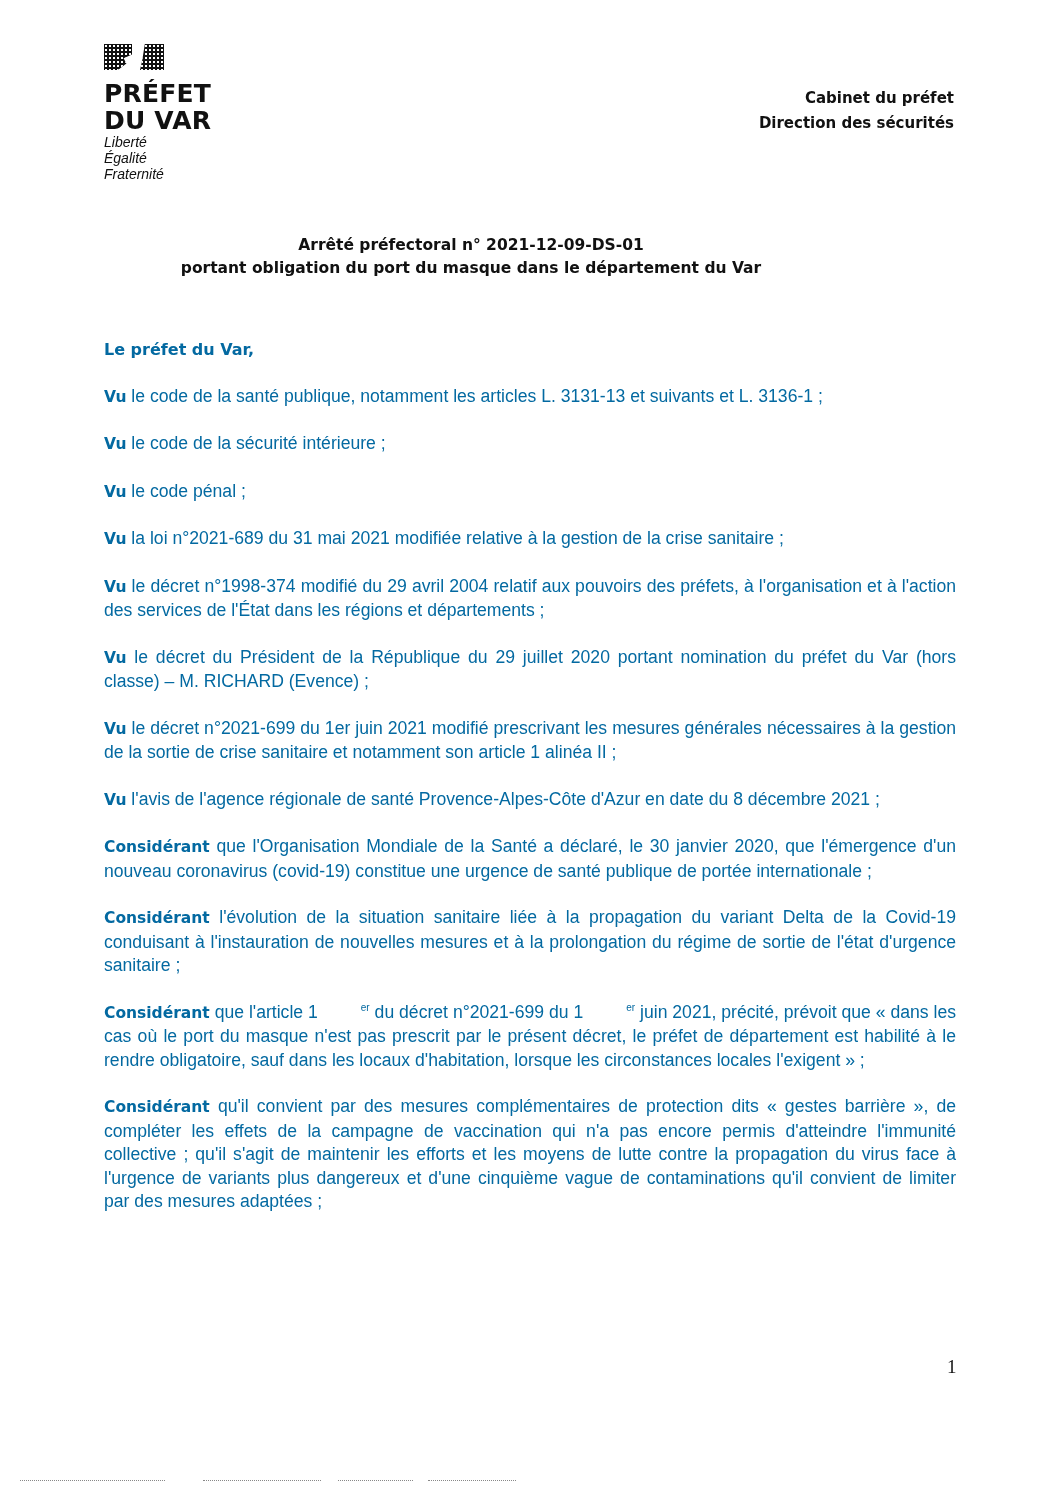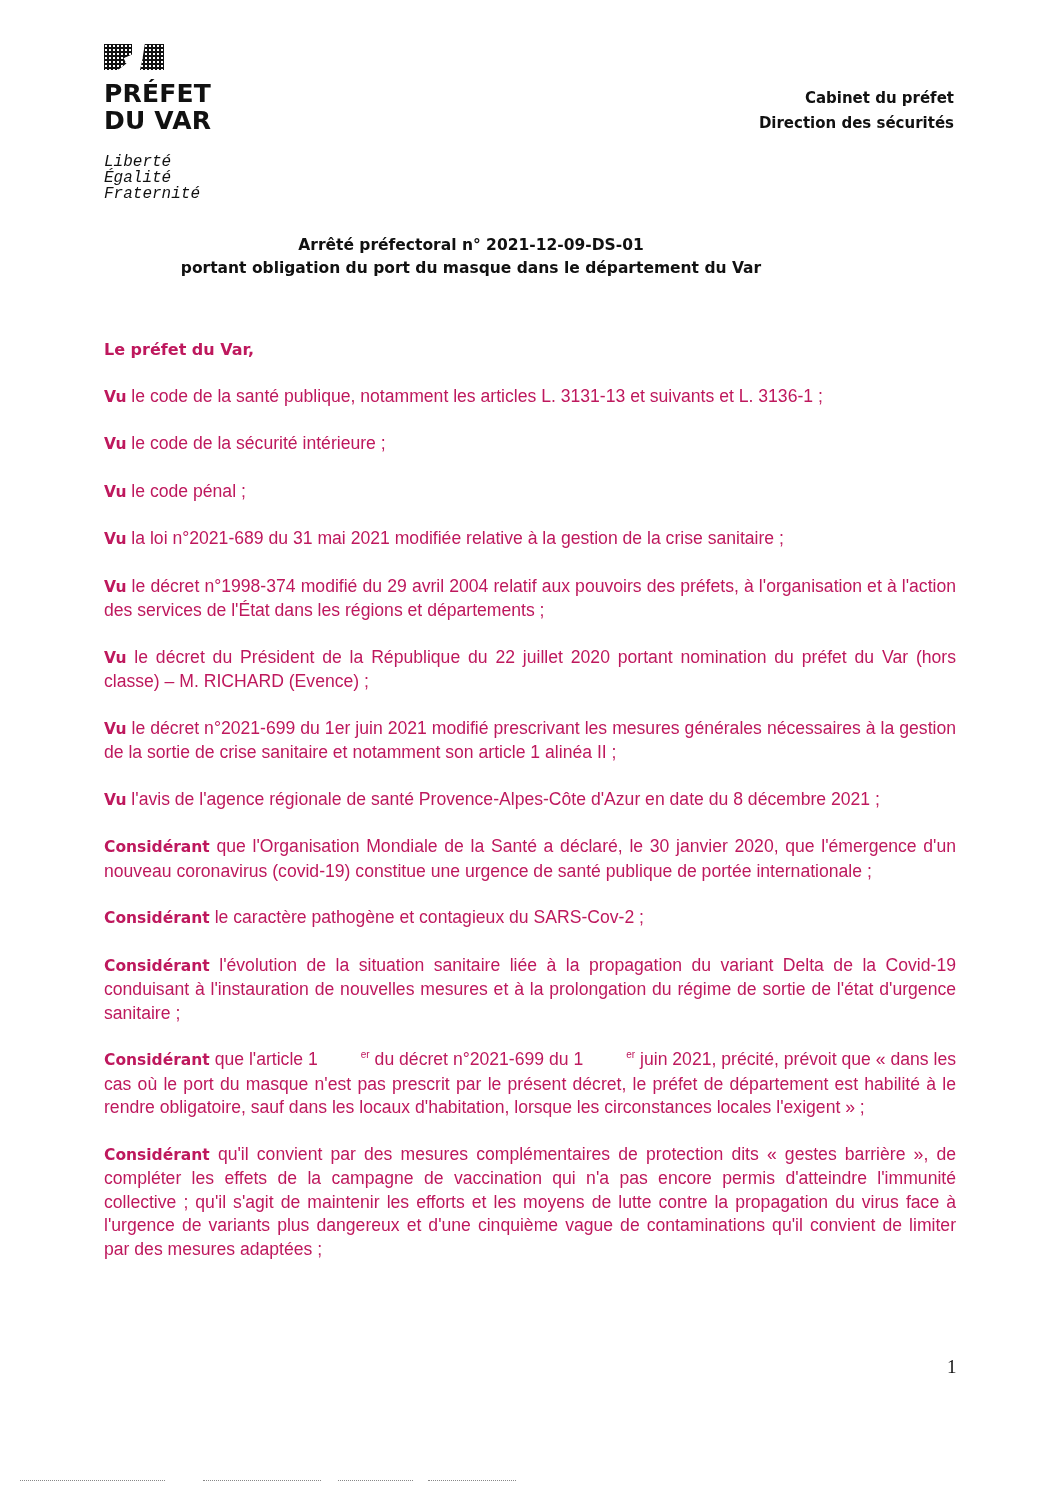--- a/index.html
+++ b/index.html
@@ -6,30 +6,30 @@
     html, body { width: 1058px; height: 1496px; background: #ffffff; overflow: hidden; }
     body { position: relative; color: #111; font-family: "DejaVu Sans", sans-serif; }
 
     .logo { position: absolute; left: 104px; top: 44px; width: 120px; }
     .logo-flag { display: flex; gap: 8px; height: 26px; margin-bottom: 10px; }
     .logo-flag .blk { width: 28px; height: 26px; background: #111;
       background-image: radial-gradient(#fff 1px, transparent 1.3px); background-size: 4px 4px; }
     .logo-flag .blk.left { clip-path: polygon(0 0,100% 0,100% 40%,70% 55%,80% 75%,50% 100%,0 100%); }
     .logo-flag .blk.right { width: 24px; clip-path: polygon(20% 0,100% 0,100% 100%,0 100%,10% 60%); }
     .logo-name { font-family: "DejaVu Sans", sans-serif; font-weight: bold; font-size: 25px; line-height: 27px; letter-spacing: 0.2px; color: #111; }
-    .logo-motto { margin-top: 20px; font-family: Liberation Mono, monospace; font-style: italic; font-size: 16px; line-height: 16px; color: #111; }
+    .logo-motto { margin-top: 0; font-family: Liberation Sans, sans-serif; font-style: italic; font-size: 14px; line-height: 16px; color: #111; }
 
     .service { position: absolute; right: 104px; top: 86px; text-align: right;
       font-family: "DejaVu Sans", sans-serif; font-weight: bold; font-size: 15px; line-height: 25px; color: #111; }
 
     .title { position: absolute; left: 0; width: 942px; top: 234px; text-align: center;
       font-family: "DejaVu Sans", sans-serif; font-weight: bold; font-size: 15.5px; line-height: 23px; color: #111; }
 
     .body { position: absolute; left: 104px; width: 852px; top: 338px;
-      font-family: "Liberation Sans", sans-serif; font-size: 17.6px; line-height: 23.5px; color: #be185d; }
+      font-family: "Liberation Sans", sans-serif; font-size: 17.6px; line-height: 23.5px; color: #0369a1; }
     .intro { font-family: "DejaVu Sans", sans-serif; font-weight: bold; font-size: 16px; margin-bottom: 23px; }
     .para { text-align: justify; margin-bottom: 23px; }
     .para .kw { font-family: "DejaVu Sans", sans-serif; font-weight: bold; font-size: 15.5px; }
     .para .sup { font-size: 10px; vertical-align: super; line-height: 0; padding-left: 43px; }
 
     .page-number { position: absolute; left: 947px; top: 1356px; font-family: "Liberation Serif", serif; font-size: 19px; color: #111; }
 
     .scan-edge { position: absolute; top: 1480px; height: 1px; border-top: 1px dotted #888; }
   </style>
 </head>
@@ -60,25 +60,24 @@
 </div>
 
 <div class="body">
   <div class="intro">Le préfet du Var,</div>
 
   <p class="para"><span class="kw">Vu</span><span> le code de la santé publique, notamment les articles L. 3131-13 et suivants et L. 3136-1 ;</span></p>
   <p class="para"><span class="kw">Vu</span><span> le code de la sécurité intérieure ;</span></p>
   <p class="para"><span class="kw">Vu</span><span> le code pénal ;</span></p>
   <p class="para"><span class="kw">Vu</span><span> la loi n°2021-689 du 31 mai 2021 modifiée relative à la gestion de la crise sanitaire ;</span></p>
   <p class="para"><span class="kw">Vu</span><span> le décret n°1998-374 modifié du 29 avril 2004 relatif aux pouvoirs des préfets, à l'organisation et à l'action des services de l'État dans les régions et départements ;</span></p>
-  <p class="para"><span class="kw">Vu</span><span> le décret du Président de la République du 22 juillet 2020 portant nomination du préfet du Var (hors classe) – M. RICHARD (Evence) ;</span></p>
+  <p class="para"><span class="kw">Vu</span><span> le décret du Président de la République du 29 juillet 2020 portant nomination du préfet du Var (hors classe) – M. RICHARD (Evence) ;</span></p>
   <p class="para"><span class="kw">Vu</span><span> le décret n°2021-699 du 1er juin 2021 modifié prescrivant les mesures générales nécessaires à la gestion de la sortie de crise sanitaire et notamment son article 1 alinéa II ;</span></p>
   <p class="para"><span class="kw">Vu</span><span> l'avis de l'agence régionale de santé Provence-Alpes-Côte d'Azur en date du 8 décembre 2021 ;</span></p>
   <p class="para"><span class="kw">Considérant</span><span> que l'Organisation Mondiale de la Santé a déclaré, le 30 janvier 2020, que l'émergence d'un nouveau coronavirus (covid-19) constitue une urgence de santé publique de portée internationale ;</span></p>
-  <p class="para"><span class="kw">Considérant</span><span> le caractère pathogène et contagieux du SARS-Cov-2 ;</span></p>
   <p class="para"><span class="kw">Considérant</span><span> l'évolution de la situation sanitaire liée à la propagation du variant Delta de la Covid-19 conduisant à l'instauration de nouvelles mesures et à la prolongation du régime de sortie de l'état d'urgence sanitaire ;</span></p>
   <p class="para"><span class="kw">Considérant</span><span> que l'article 1</span><span class="sup">er</span><span> du décret n°2021-699 du 1</span><span class="sup">er</span><span> juin 2021, précité, prévoit que « dans les cas où le port du masque n'est pas prescrit par le présent décret, le préfet de département est habilité à le rendre obligatoire, sauf dans les locaux d'habitation, lorsque les circonstances locales l'exigent » ;</span></p>
   <p class="para"><span class="kw">Considérant</span><span> qu'il convient par des mesures complémentaires de protection dits « gestes barrière », de compléter les effets de la campagne de vaccination qui n'a pas encore permis d'atteindre l'immunité collective ; qu'il s'agit de maintenir les efforts et les moyens de lutte contre la propagation du virus face à l'urgence de variants plus dangereux et d'une cinquième vague de contaminations qu'il convient de limiter par des mesures adaptées ;</span></p>
 </div>
 
 <div class="page-number">1</div>
 
 <div class="scan-edge" style="left:20px;width:145px;"></div>
 <div class="scan-edge" style="left:203px;width:118px;"></div>
 <div class="scan-edge" style="left:338px;width:75px;"></div>

